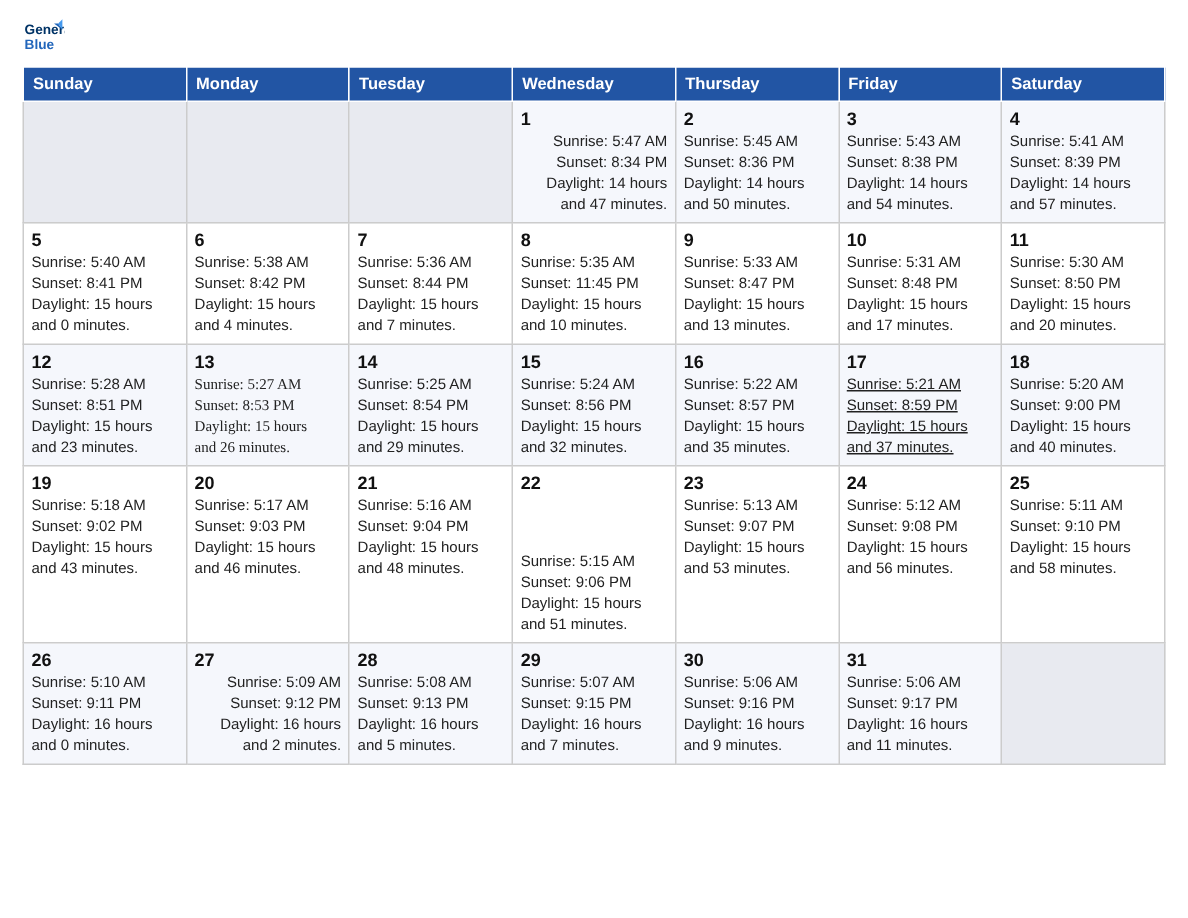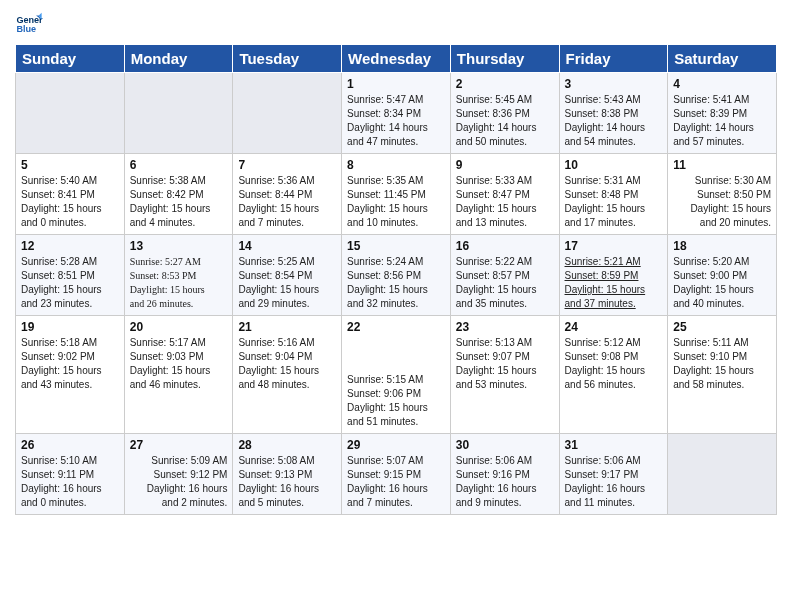--- a/index.html
+++ b/index.html
@@ -40,21 +40,21 @@
     table {
       width: 100%;
       border-collapse: collapse;
       font-size: 10.5px;
     }
     thead tr th {
       background: #2255a4;
       color: #fff;
       text-align: left;
       padding: 5px 6px;
-      font-size: 15px;
+      font-size: 11px;
       font-weight: bold;
       border: 1px solid #fff;
     }
     tbody tr td {
       border: 1px solid #ccc;
       vertical-align: top;
       padding: 4px 5px;
       width: 14.28%;
       min-height: 80px;
       background: #fff;
@@ -110,21 +110,21 @@
         <th>Saturday</th>
       </tr>
   </thead>
   <tbody id="calendar-body">
       <tr>
         <td class="empty-cell"></td>
         <td class="empty-cell"></td>
         <td class="empty-cell"></td>
         <td>
           <div class="day-num">1</div>
-          <div class="day-info" style="white-space: pre-line;">Sunrise: 5:47 AM
+          <div class="day-info" style="white-space: pre-line; text-align: right;">Sunrise: 5:47 AM
 Sunset: 8:34 PM
 Daylight: 14 hours
 and 47 minutes.</div>
         </td>
         <td>
           <div class="day-num">2</div>
           <div class="day-info" style="white-space: pre-line;">Sunrise: 5:45 AM
 Sunset: 8:36 PM
 Daylight: 14 hours
 and 50 minutes.</div>
@@ -182,21 +182,21 @@
         </td>
         <td>
           <div class="day-num">10</div>
           <div class="day-info" style="white-space: pre-line;">Sunrise: 5:31 AM
 Sunset: 8:48 PM
 Daylight: 15 hours
 and 17 minutes.</div>
         </td>
         <td>
           <div class="day-num">11</div>
-          <div class="day-info" style="white-space: pre-line; text-align: right;">Sunrise: 5:30 AM
+          <div class="day-info" style="white-space: pre-line;">Sunrise: 5:30 AM
 Sunset: 8:50 PM
 Daylight: 15 hours
 and 20 minutes.</div>
         </td>
       </tr>
       <tr>
         <td>
           <div class="day-num">12</div>
           <div class="day-info" style="white-space: pre-line;">Sunrise: 5:28 AM
 Sunset: 8:51 PM

